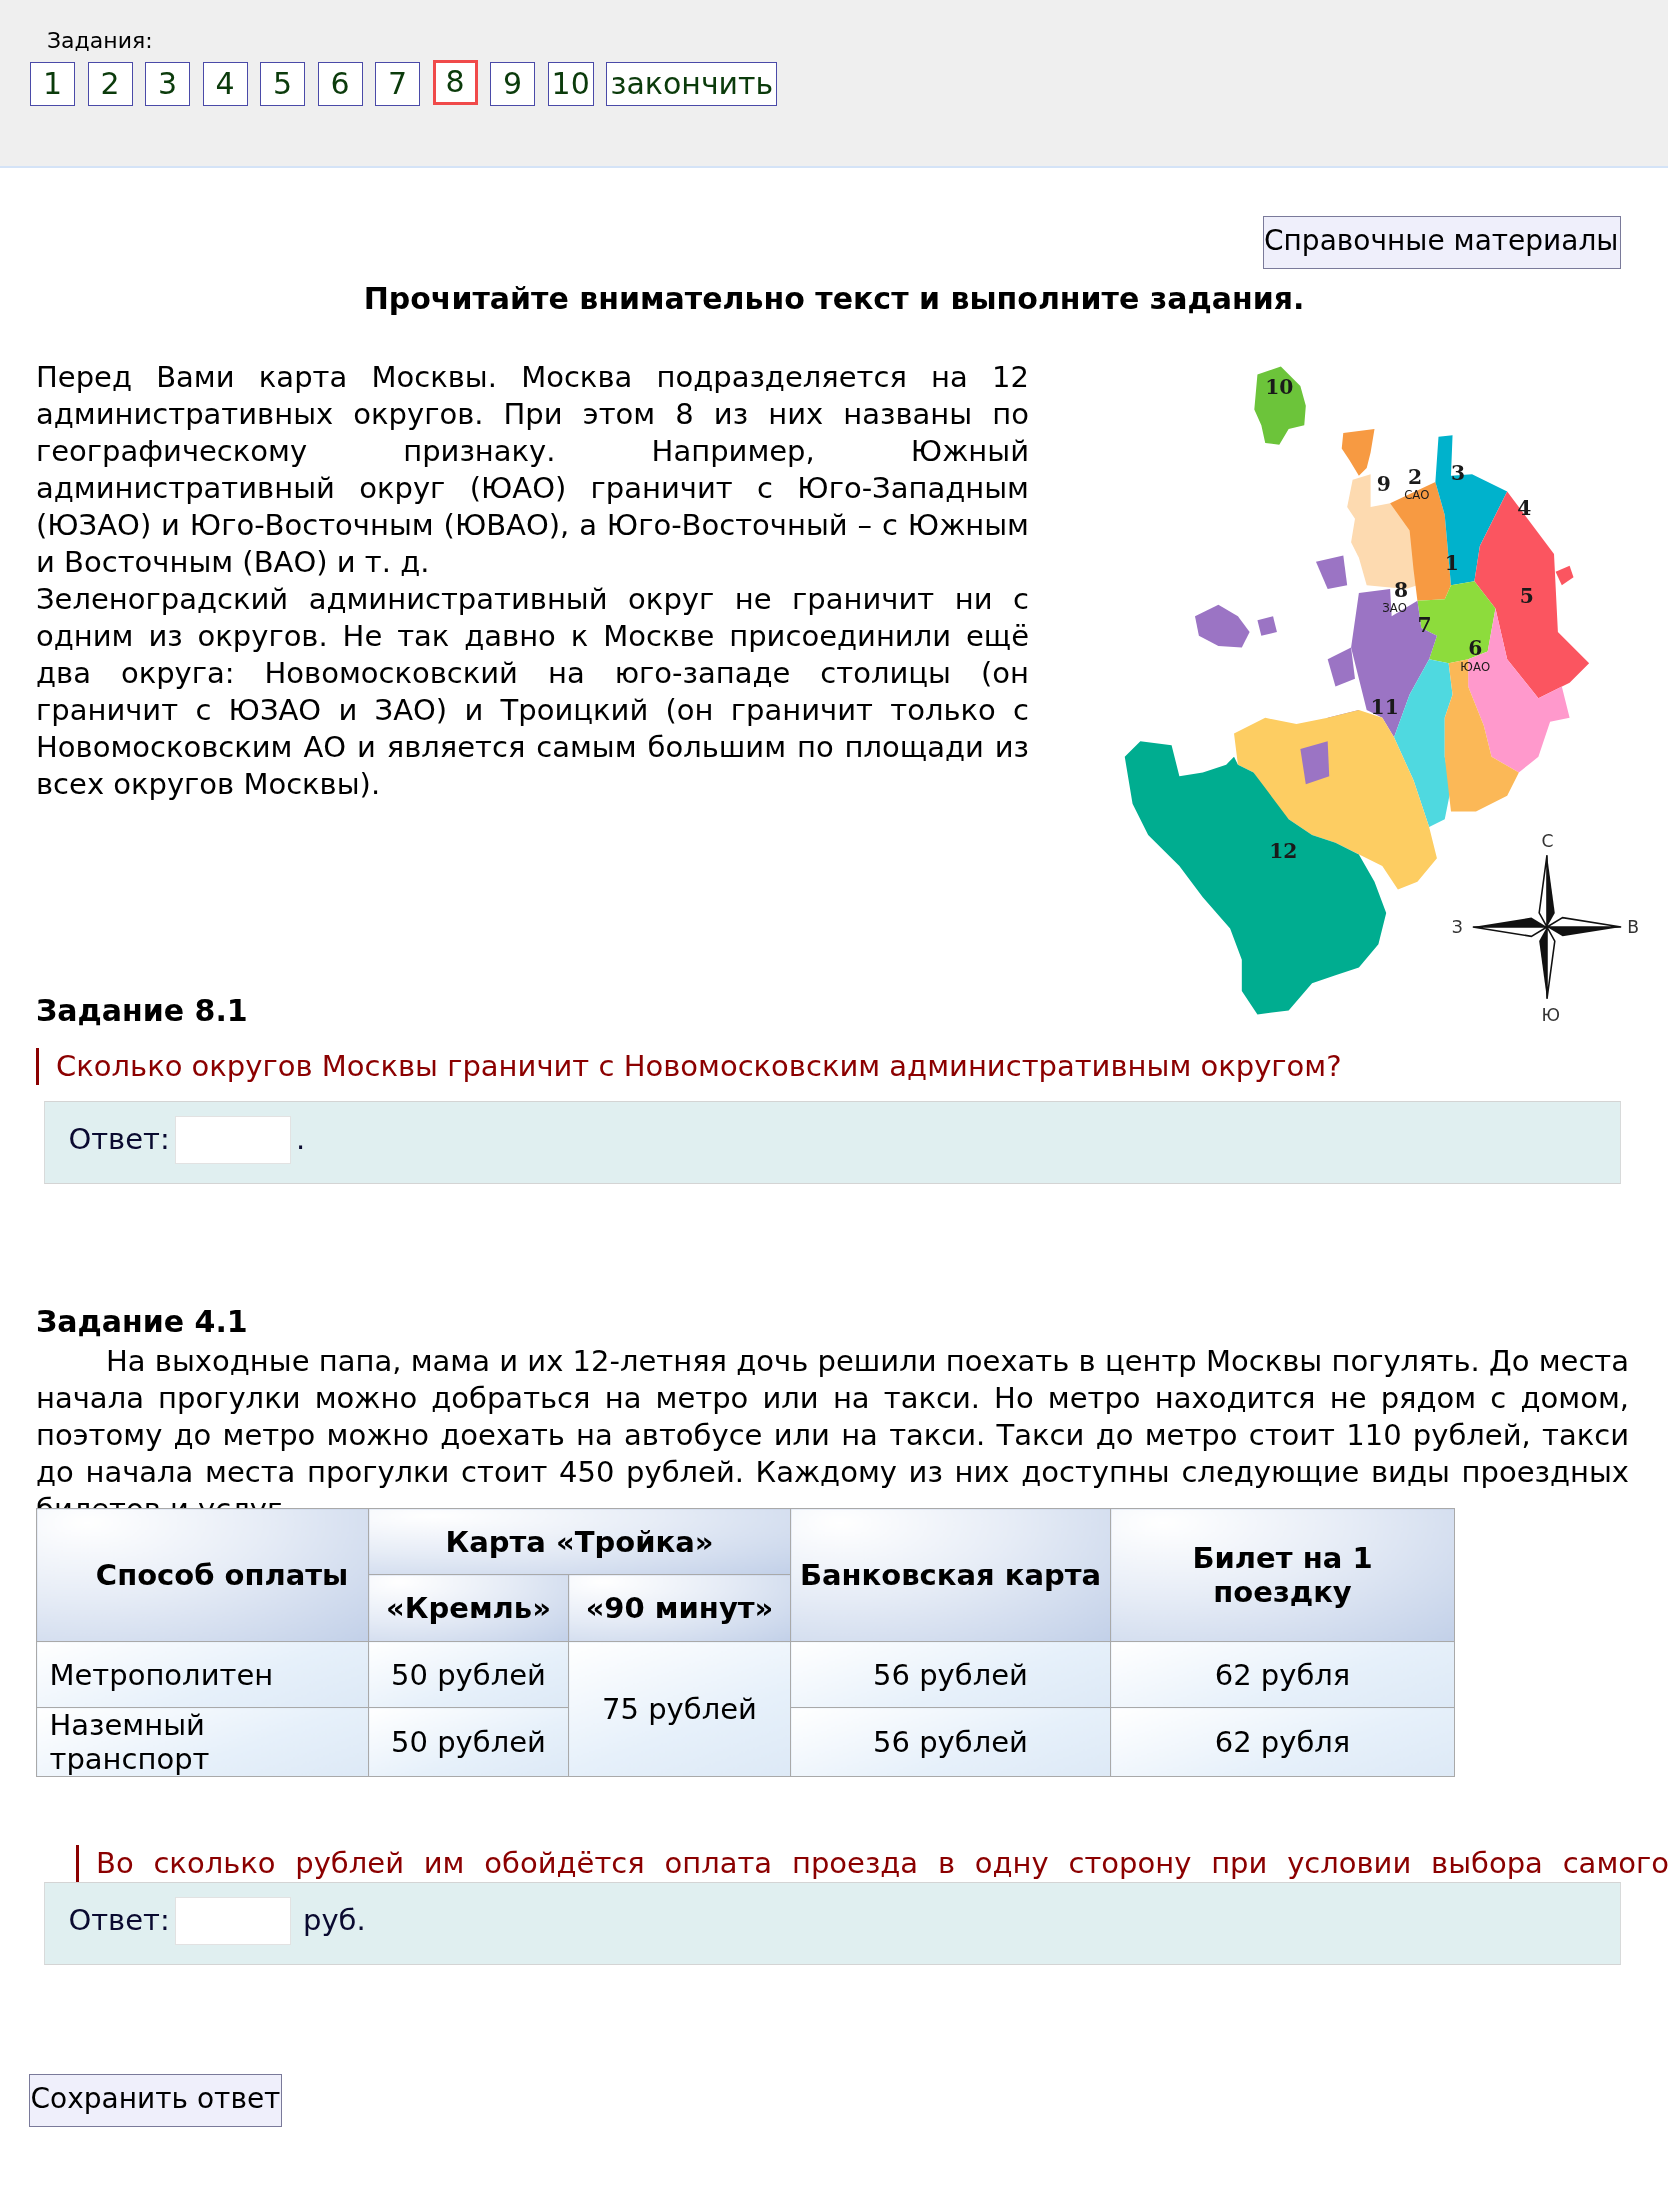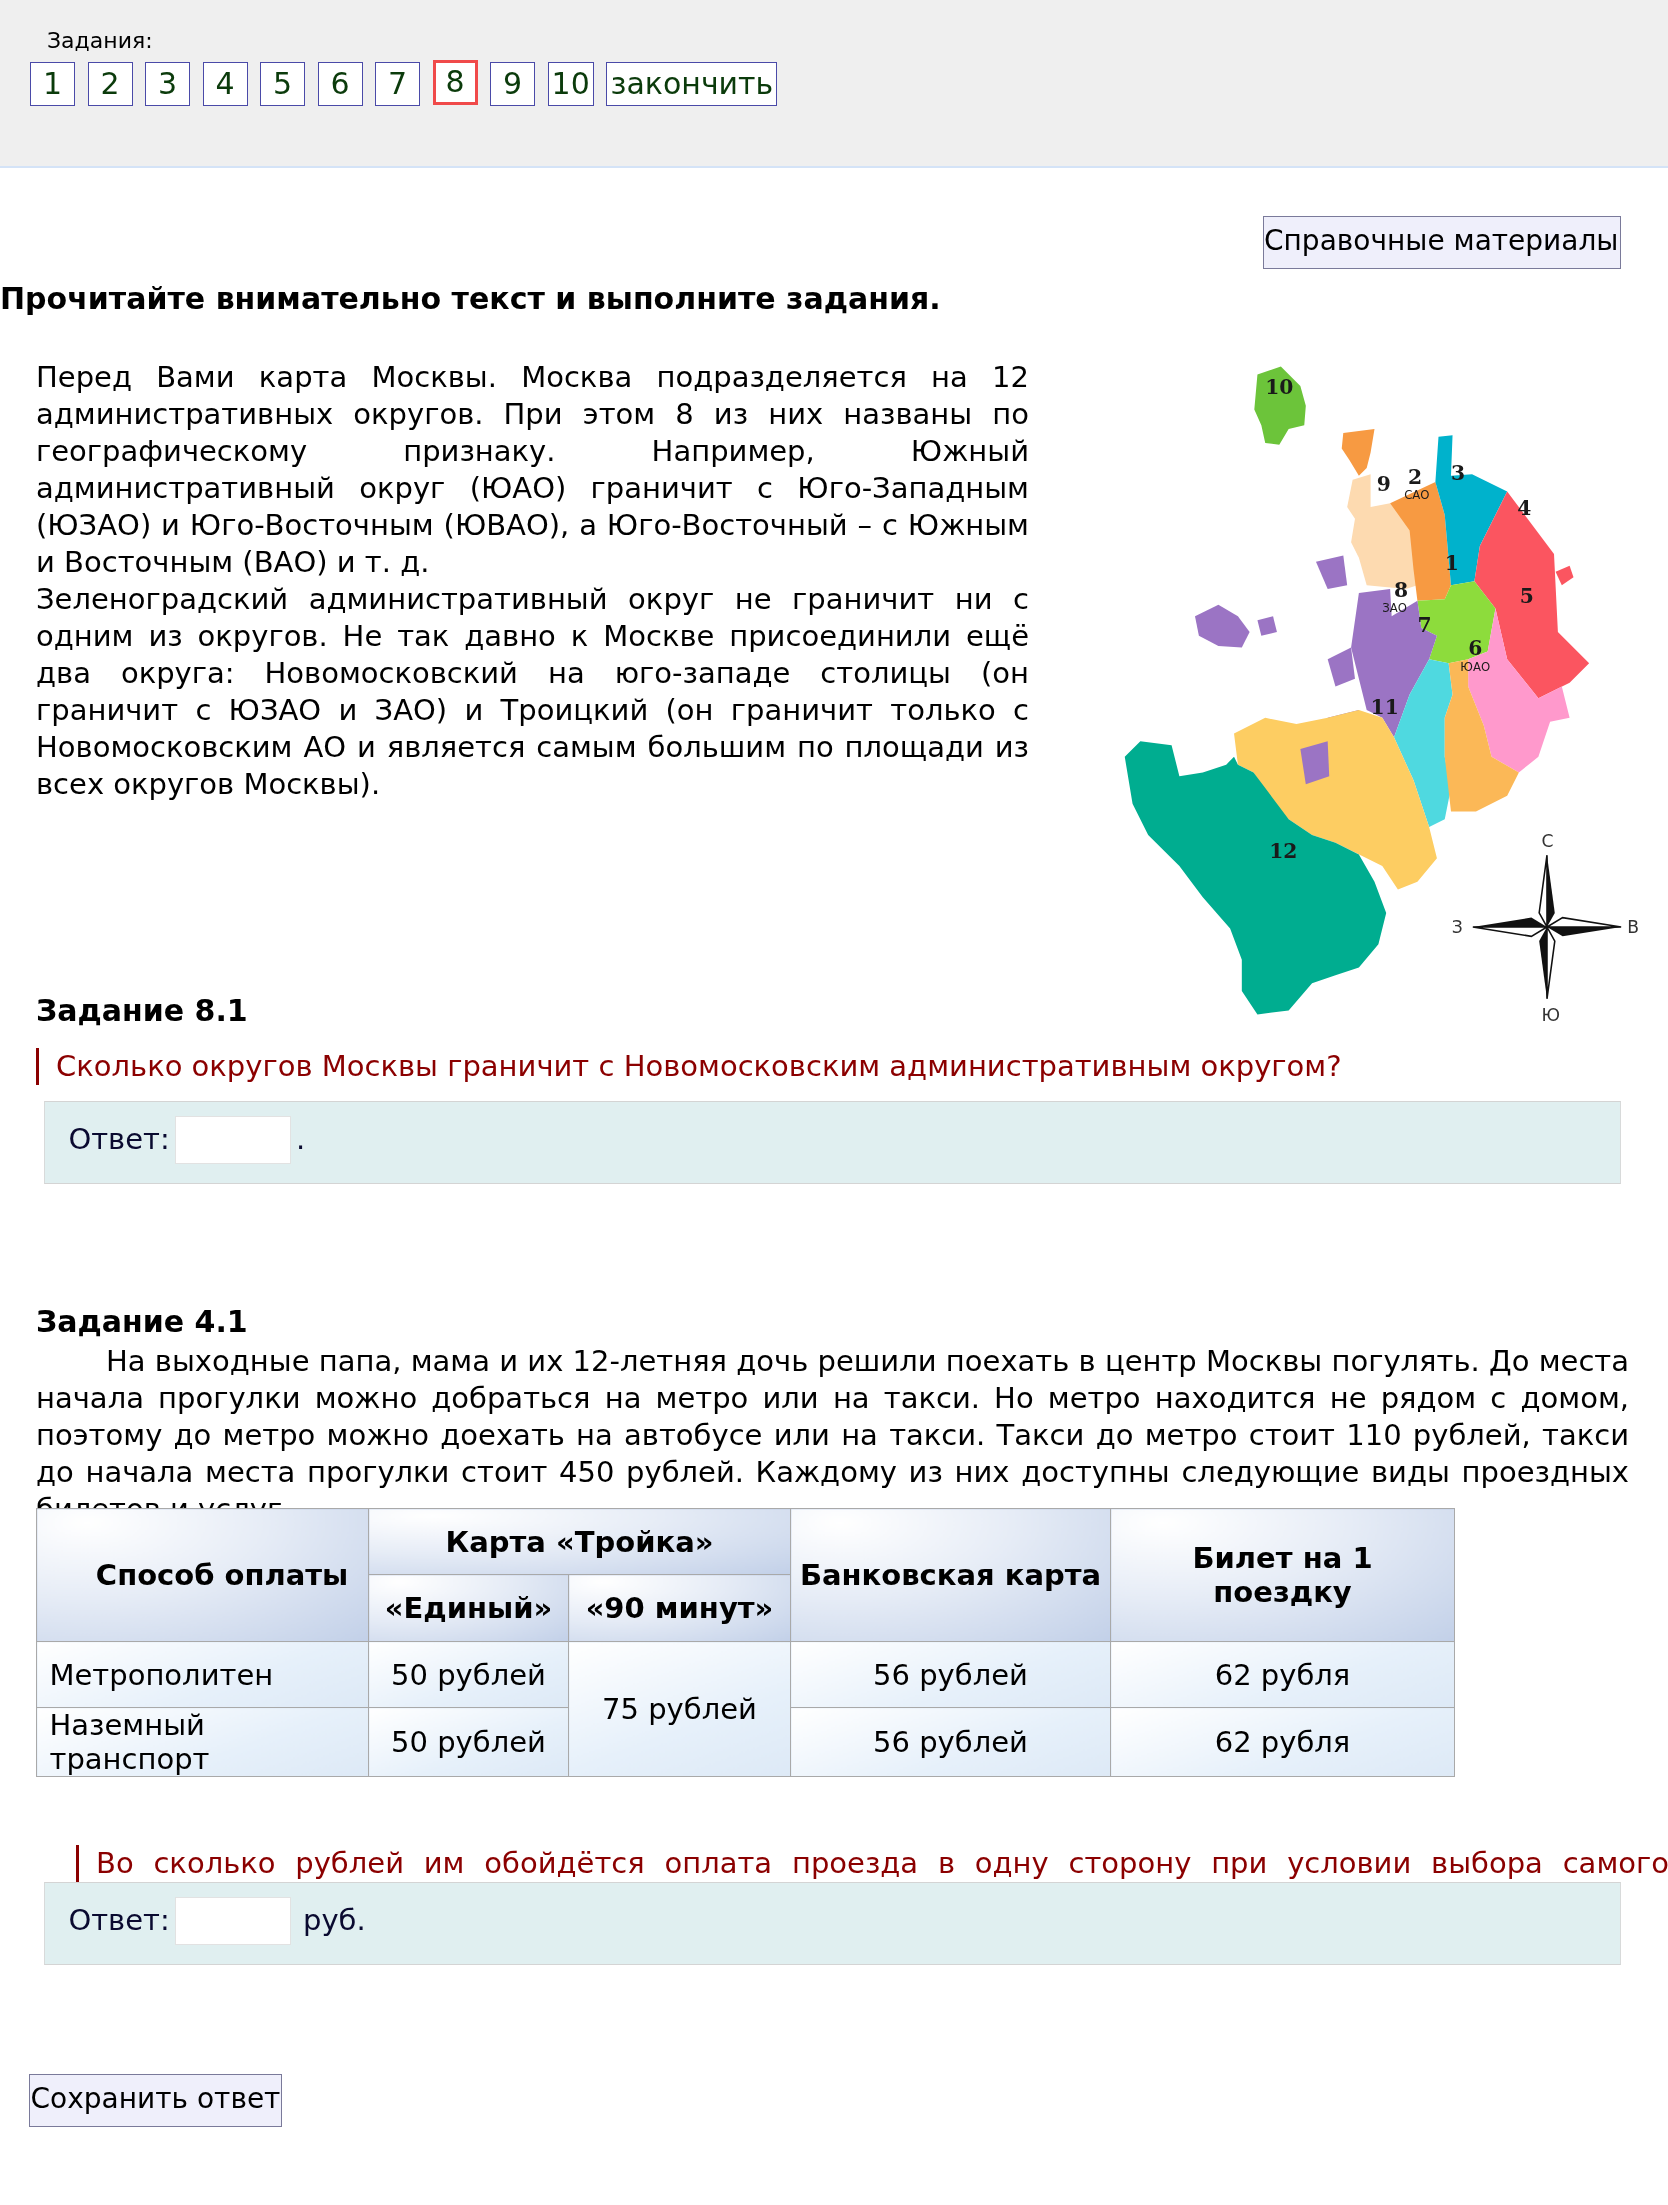--- a/index.html
+++ b/index.html
@@ -26,21 +26,21 @@
   }
   .nav-btn.current { border: 3.1px solid #f04a4a; line-height: 37px; margin-top: -2.3px; height: 45px; }
   .nav-btn.finish { padding: 0 3.1px; }
 
   .ref-btn {
     position: absolute; left: 1263px; top: 216px; height: 53px; width: 358px; box-sizing: border-box;
     border: 1.6px solid #7a7a9a; background: #efeffb; font-size: 28px; line-height: 48px; 
     cursor: pointer;
   }
   .page-title {
-    position: absolute; left: 0; width: 1668px; top: 281px; text-align: left;
+    position: absolute; left: 0; width: 1668px; top: 281px; text-align: center;
     font-size: 30px; font-weight: bold;
   }
   .intro {
     position: absolute; left: 36px; top: 359px; width: 993px;
     font-size: 29px; line-height: 37px; text-align: justify;
   }
   .intro p { margin: 0; }
   .map {
     position: absolute; left: 1101px; top: 351px; width: 547px; height: 679px;
   }
@@ -203,21 +203,21 @@
 
 <table class="fares">
   <tbody>
       <tr style="height:66px;">
     <th rowspan="2" style="width:332px;padding-left:47px;">Способ оплаты</th>
     <th colspan="2">Карта «Тройка»</th>
     <th rowspan="2" style="width:320px;">Банковская карта</th>
     <th rowspan="2" style="width:344px;">Билет на 1 поездку</th>
   </tr>
   <tr style="height:67px;">
-    <th style="width:200px;">«Единый»</th>
+    <th style="width:200px;">«Кремль»</th>
     <th style="width:222px;">«90 минут»</th>
   </tr>
   <tr>
     <td class="rowlabel">Метрополитен</td>
     <td>50 рублей</td>
     <td rowspan="2">75 рублей</td>
     <td>56 рублей</td>
     <td>62 рубля</td>
   </tr>
   <tr>

